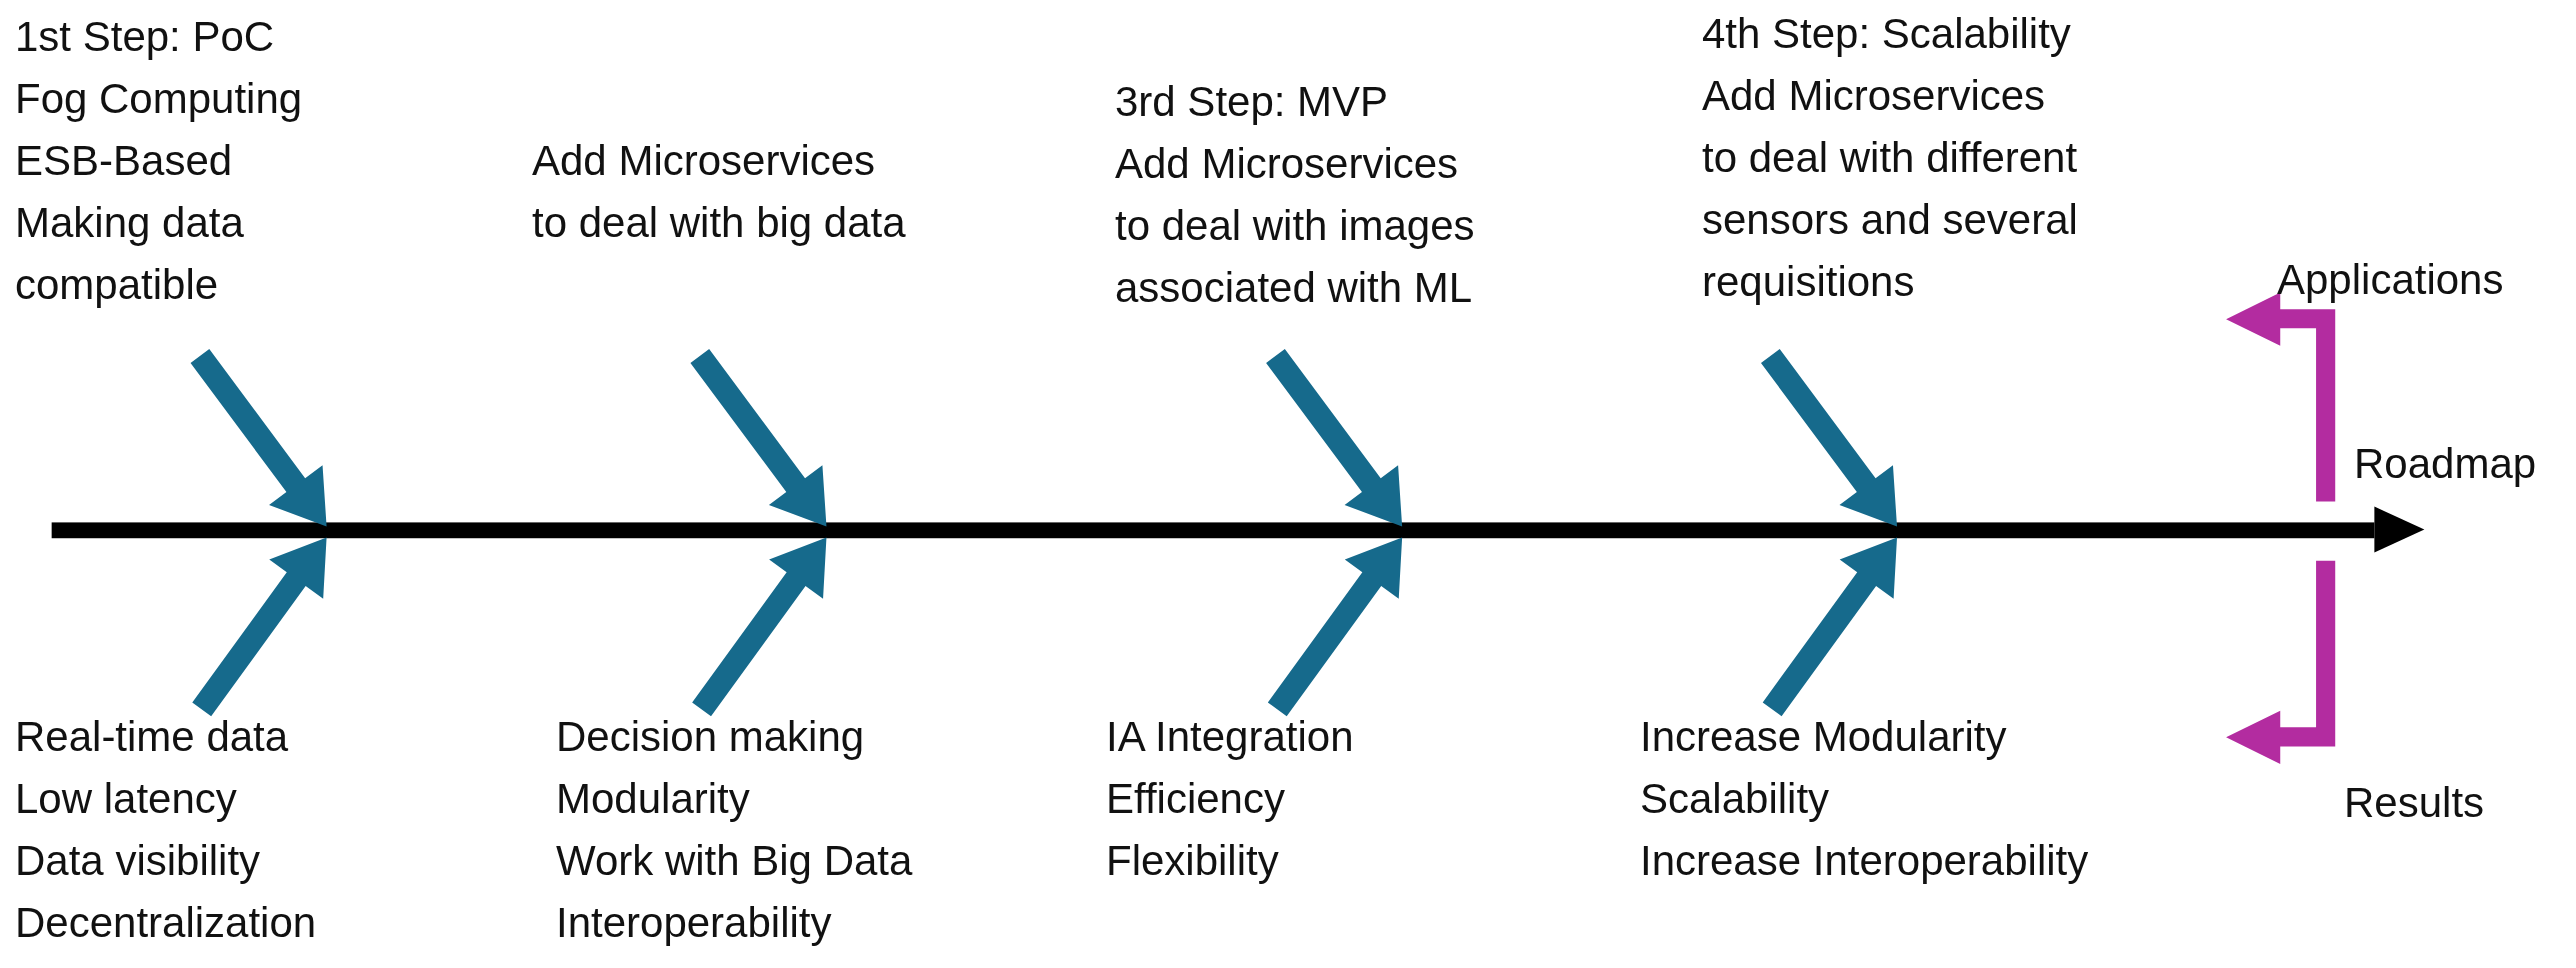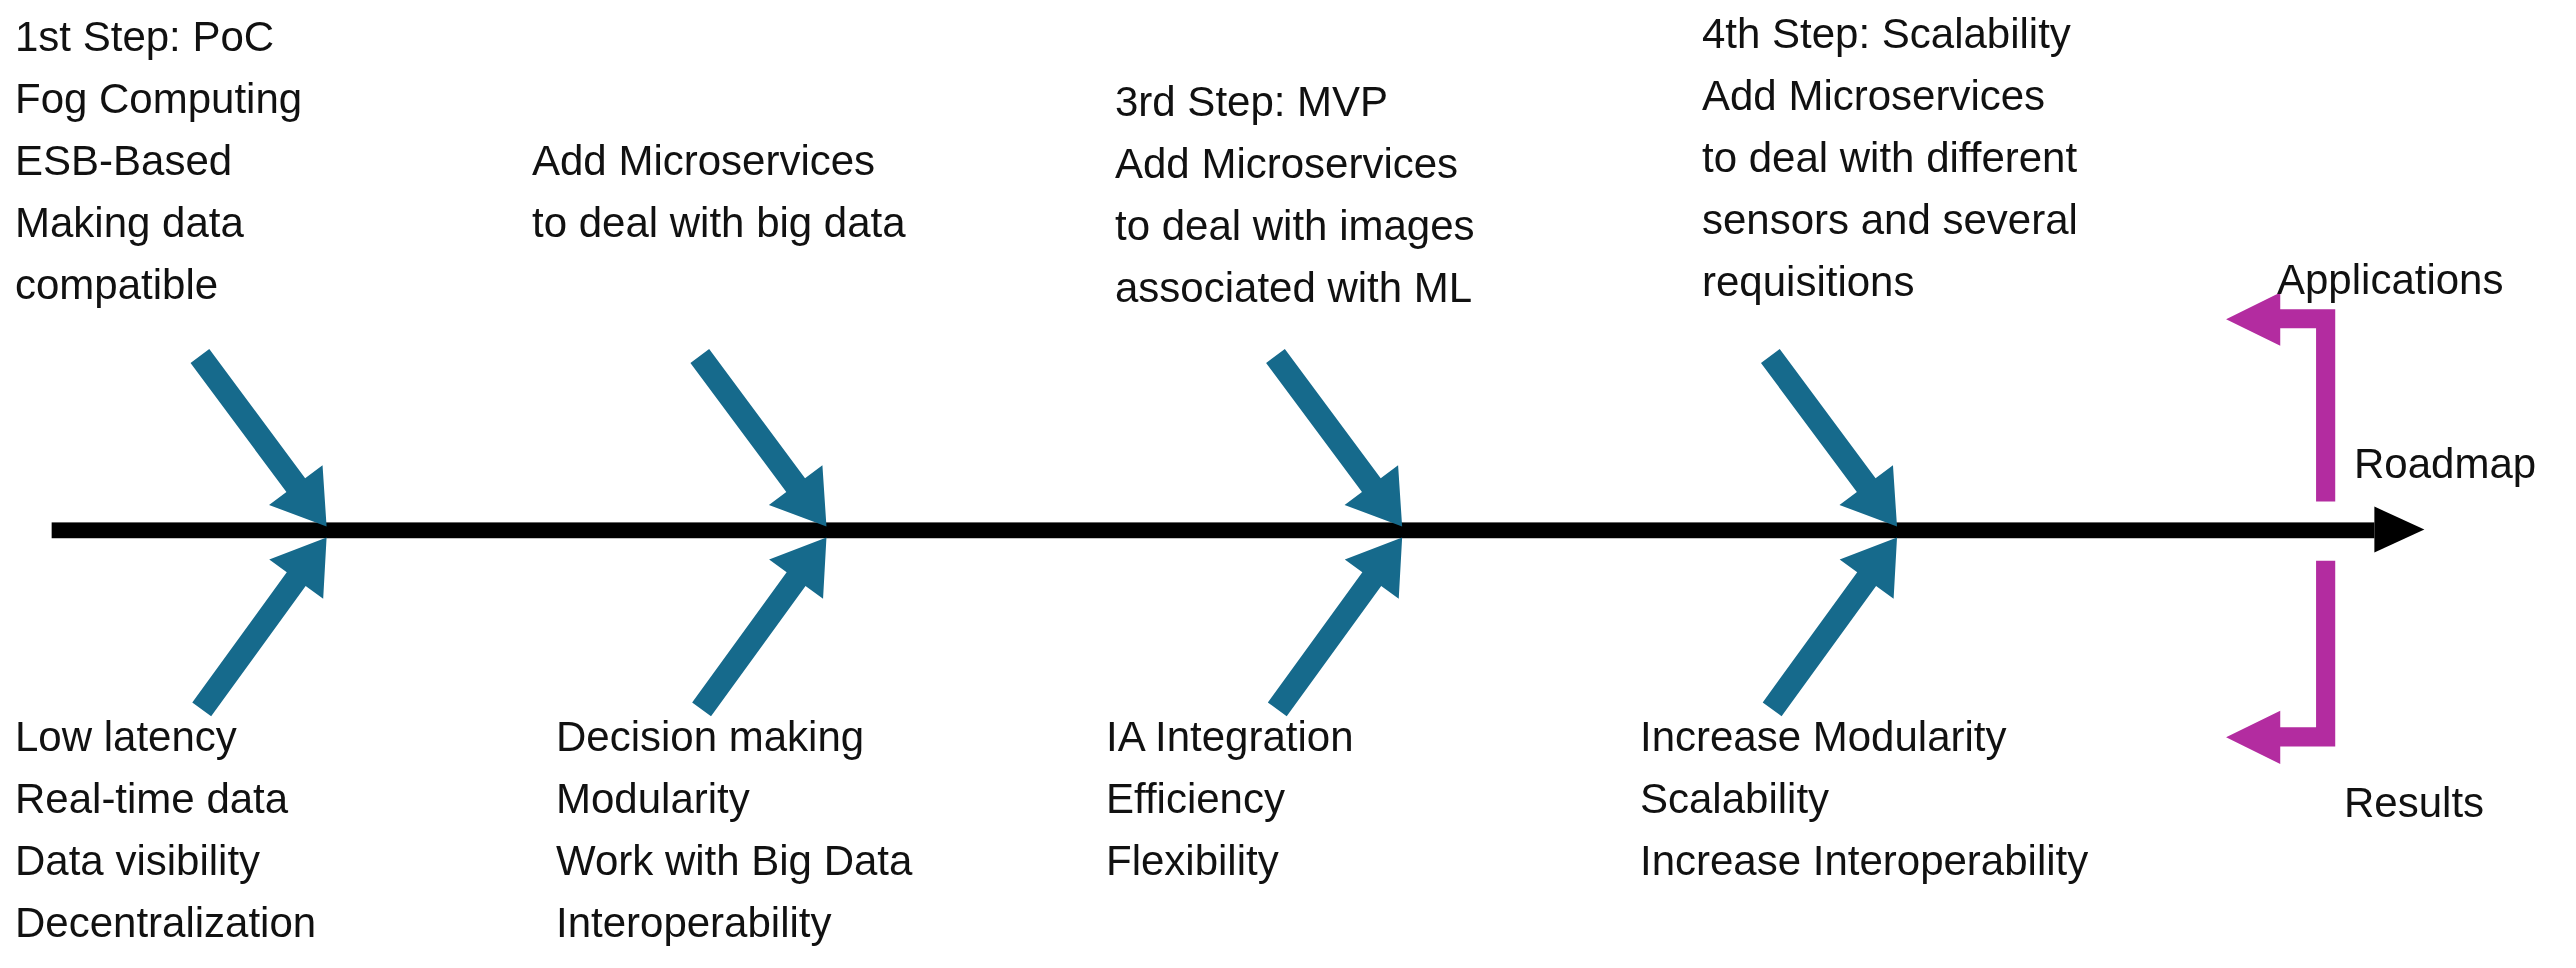--- a/index.html
+++ b/index.html
@@ -93,22 +93,22 @@
 
   <div class="tblock" style="left:1702px; top:3.3px;">
       <div>4th Step: Scalability</div>
       <div>Add Microservices</div>
       <div>to deal with different</div>
       <div>sensors and several</div>
       <div>requisitions</div>
     </div>
 
   <div class="tblock" style="left:15px; top:706px;">
+      <div>Real-time data</div>
       <div>Low latency</div>
-      <div>Real-time data</div>
       <div>Data visibility</div>
       <div>Decentralization</div>
     </div>
 
   <div class="tblock" style="left:556px; top:706px;">
       <div>Decision making</div>
       <div>Modularity</div>
       <div>Work with Big Data</div>
       <div>Interoperability</div>
     </div>

